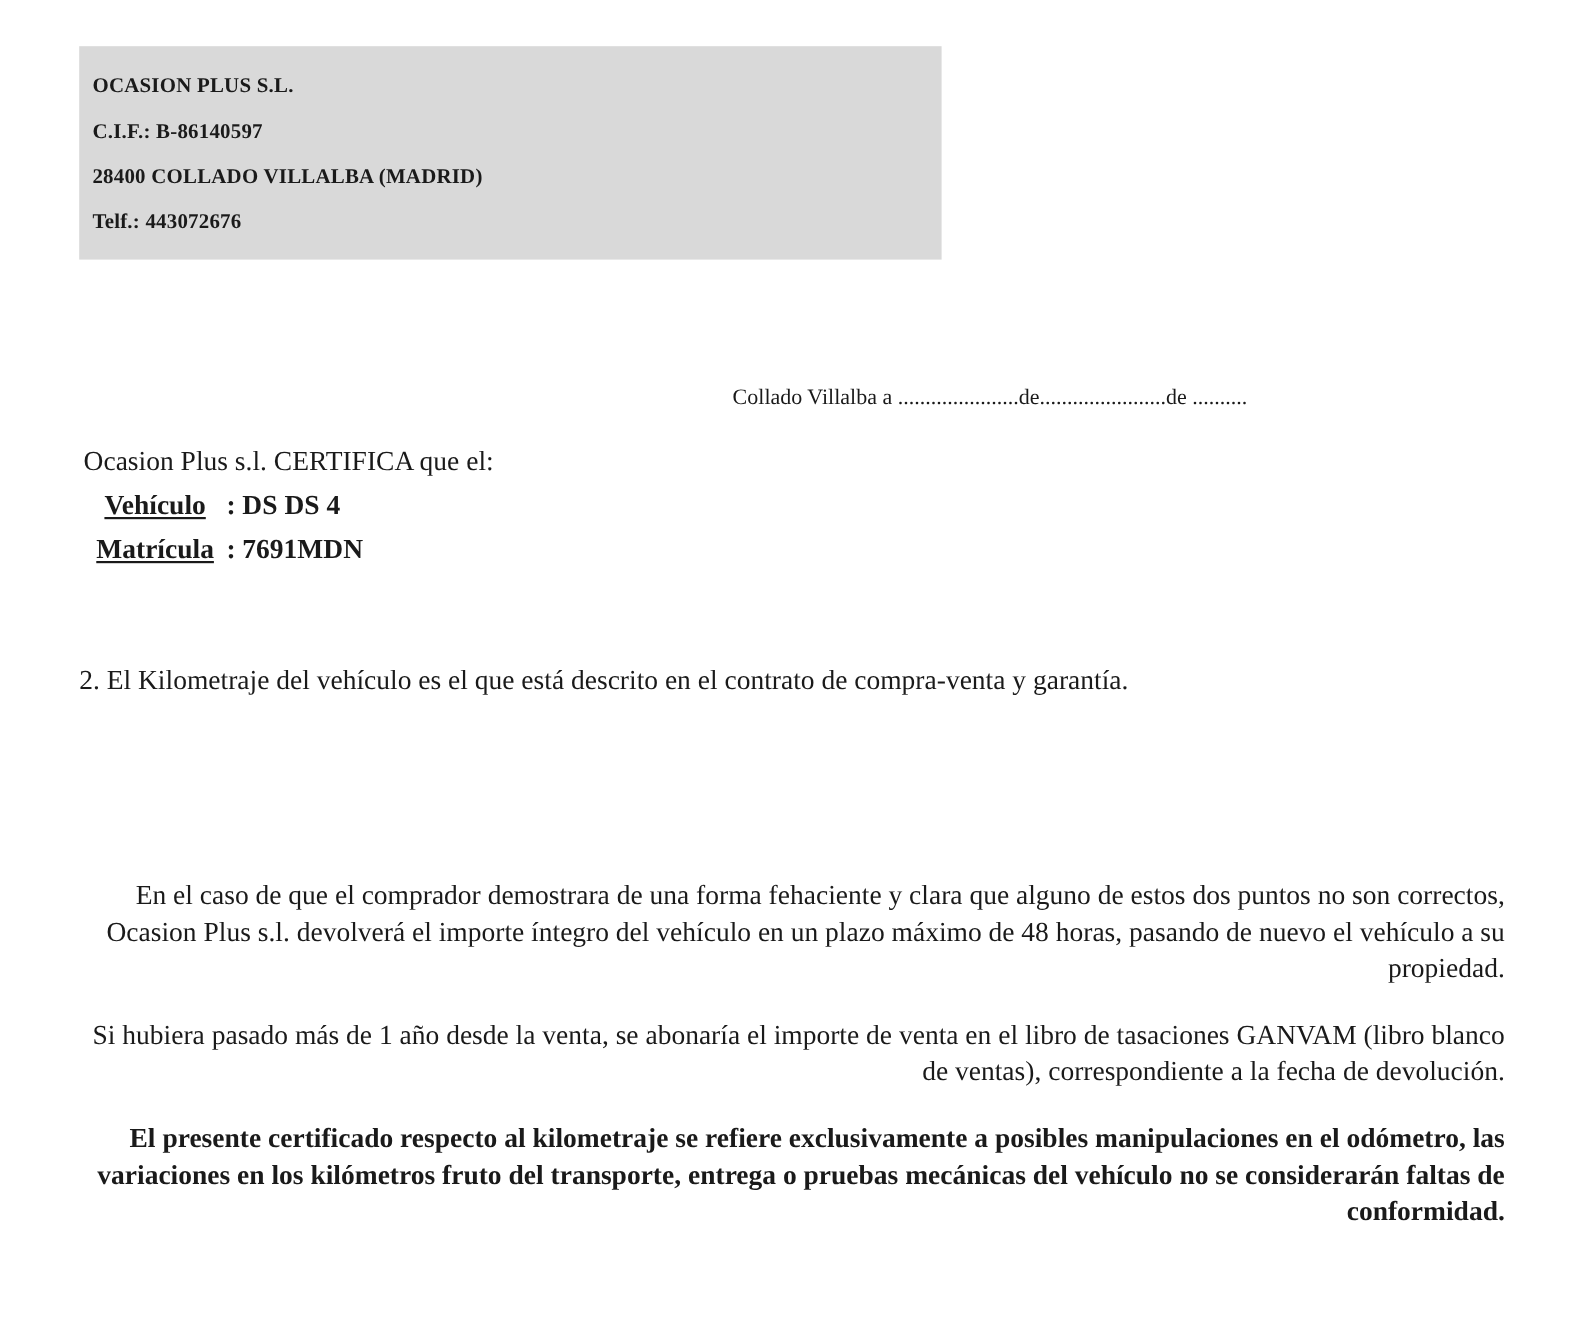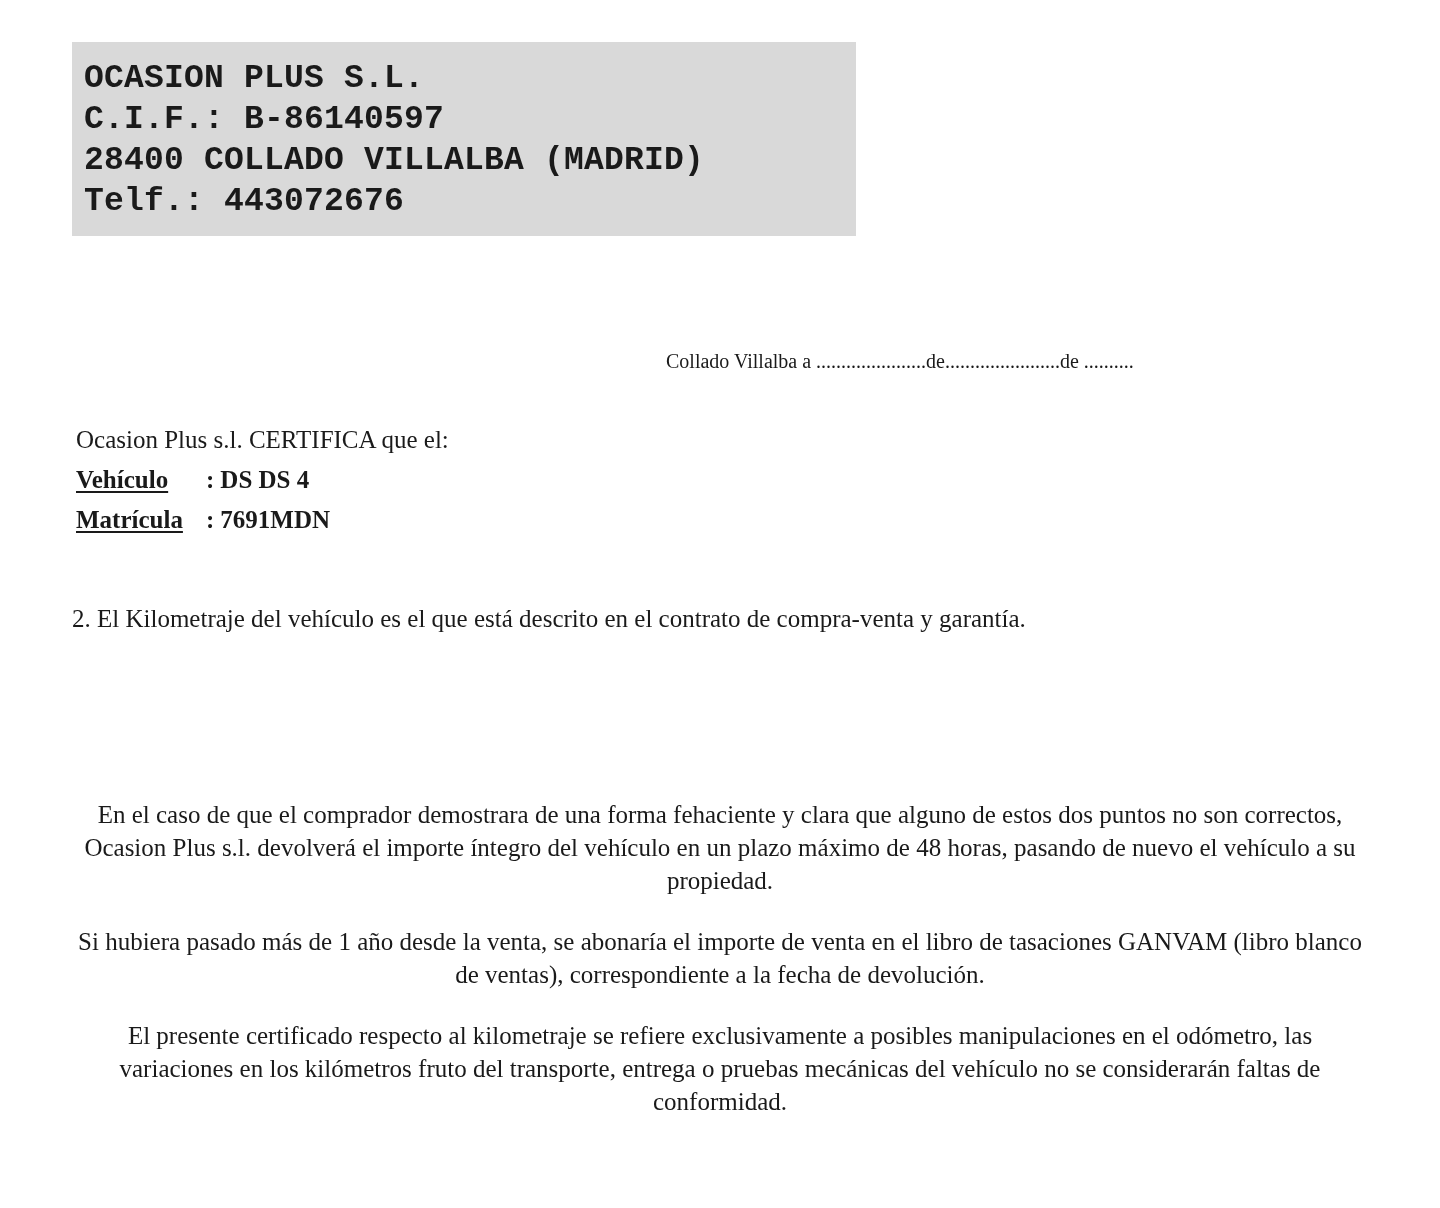--- a/index.html
+++ b/index.html
@@ -26,44 +26,44 @@
     position: absolute;
     left: 72px;
     top: 42px;
     width: 784px;
     background: #d9d9d9;
     padding: 16px 0 14px 12px;
     box-sizing: border-box;
   }
   .letterhead-line {
     font-weight: bold;
-    font-size: 33px;
+    font-size: 19px;
     line-height: 41px;
     letter-spacing: 0.2px;
     white-space: nowrap;
-    font-family: Liberation Mono, monospace;
   }
 
   
   .date-line {
     position: absolute;
     left: 666px;
     top: 344px;
     font-size: 20px;
     line-height: 34px;
     white-space: nowrap;
   }
 
   
   .certifies {
     position: absolute;
     left: 76px;
-    top: 420px;
+    top: 400px;
     font-size: 25px;
     line-height: 40px;
+    text-align: center;
   }
   .cert-row {
     display: flex;
     align-items: baseline;
     white-space: nowrap;
     font-weight: bold;
   }
   .cert-label {
     text-decoration: underline;
     text-underline-offset: 3px;
@@ -92,23 +92,23 @@
   .paragraphs {
     position: absolute;
     left: 72px;
     top: 798px;
     width: 1296px;
     font-size: 25px;
     line-height: 33px;
   }
   .para {
     margin: 0 0 28px 0;
-    text-align: center;
+    text-align: right;
   }
-  .para:last-child { margin-bottom: 0; }
+  .para:last-child { margin-bottom: 0; font-weight: bold; }
 </style>
 </head>
 <body>
 
 <div class="page">
 
   <div class="letterhead">
     <div class="letterhead-line">OCASION PLUS S.L.</div>
     <div class="letterhead-line">C.I.F.: B-86140597</div>
     <div class="letterhead-line">28400 COLLADO VILLALBA (MADRID)</div>

